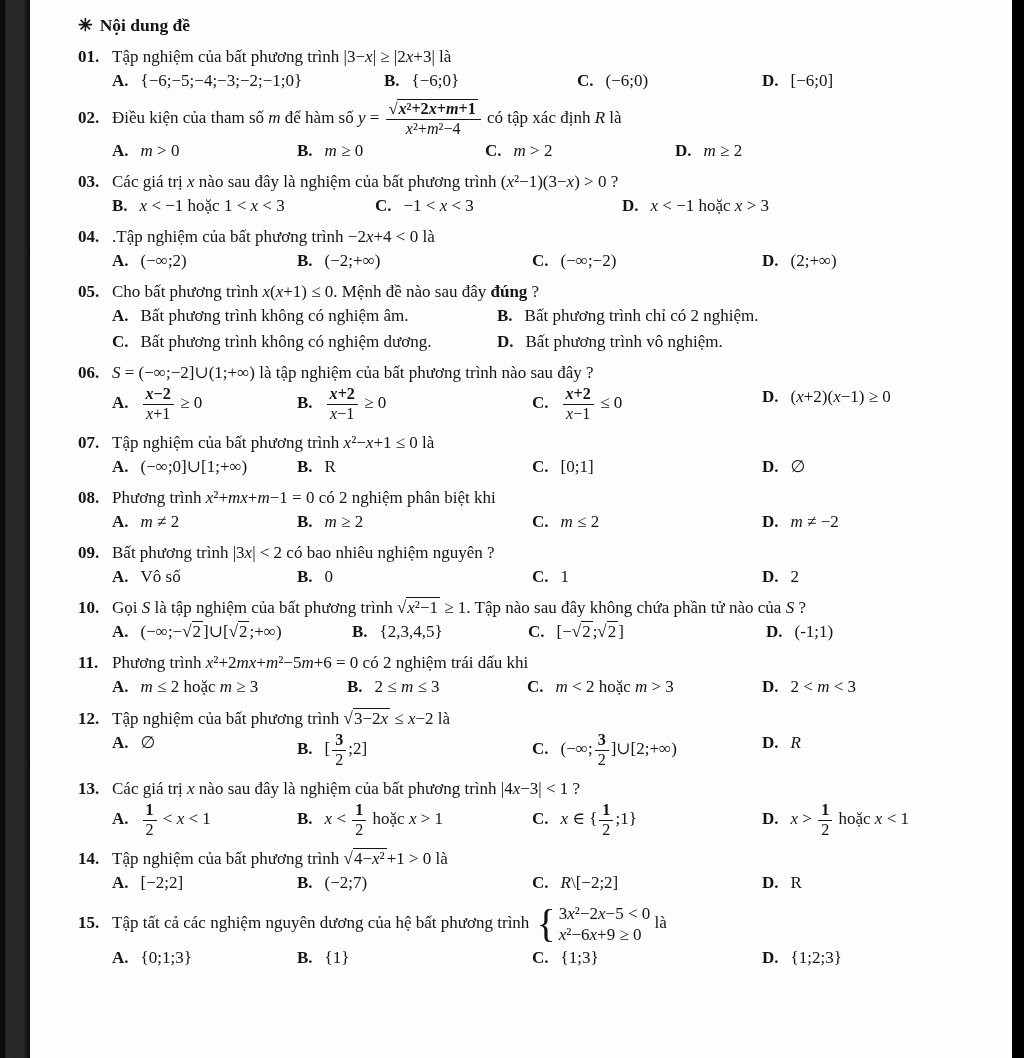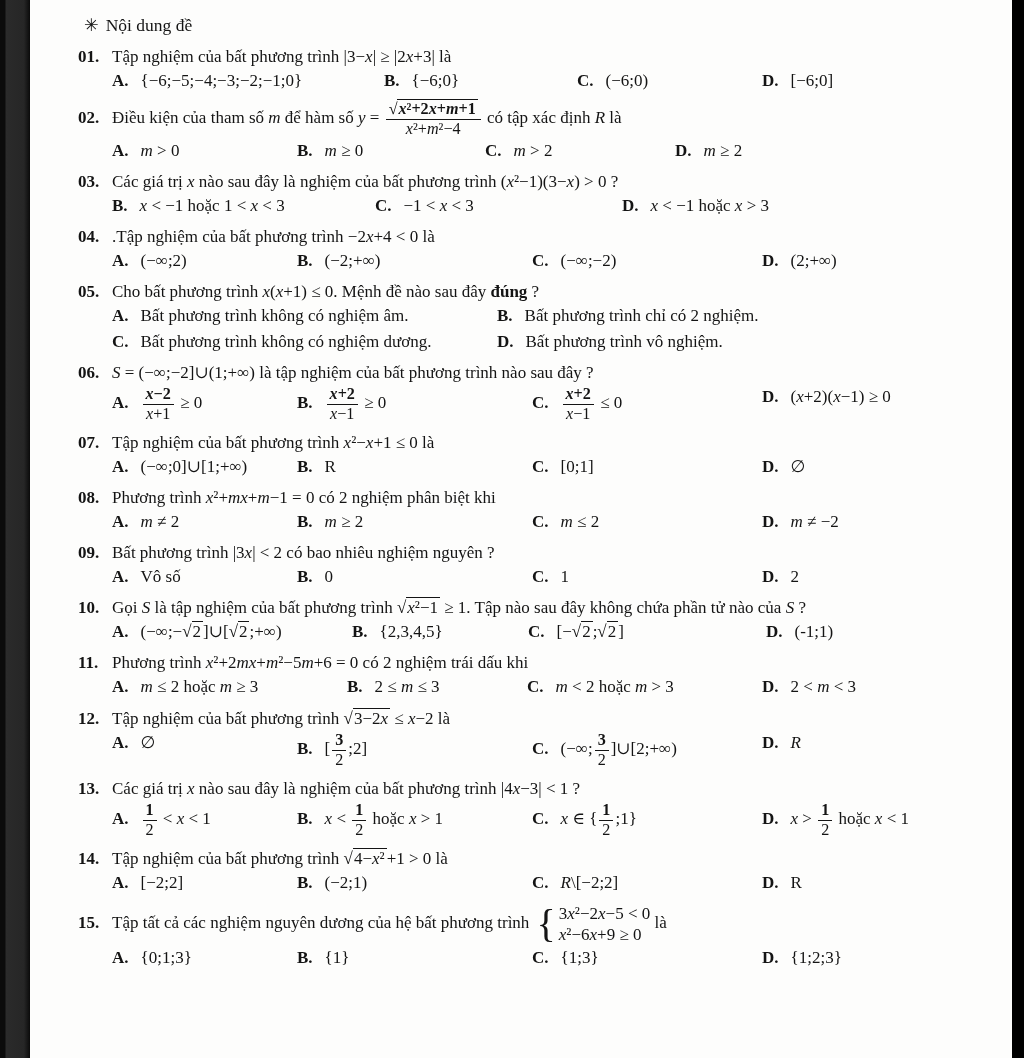--- a/index.html
+++ b/index.html
@@ -14,21 +14,21 @@
     background:linear-gradient(90deg,#0b0b0b 0px,#0b0b0b 5px,#2b2b2b 6px,#262626 24px,#0a0a0a 30px);
   }
   .band-right {
     position:absolute; right:0; top:0; width:12px; height:100%; background:#000;
   }
   .page {
     position:absolute; left:30px; right:12px; top:0; bottom:0;
     background:#fdfdfc; box-sizing:border-box;
     padding:14px 14px 0 48px;
   }
-  .title { font-weight:normal; font-size:17.5px; margin-bottom:9px;margin-left:6px; }
+  .title { font-weight:bold; font-size:17.5px; margin-bottom:9px; }
   .ticon { margin-right:7px; }
   .question { margin-bottom:9px; }
   .stem { margin-bottom:2px; }
   .qnum { display:inline-block; min-width:34px; font-weight:bold; }
   .opts { margin-left:34px; margin-top:2px; }
   .opt  { white-space:nowrap; }
   .ol   { font-weight:bold; margin-right:12px; }
 
   
   .L-d   { display:grid; grid-template-columns:185px 235px 230px 1fr; }
@@ -205,21 +205,21 @@
             <div class="opt"><b class="ol">D.</b><span class="ot"><i>x</i> &gt; <span class="fr">
                   <span class="nu">1</span>
                   <span class="de">2</span>
                 </span> hoặc <i>x</i> &lt; 1</span></div>
           </div>
         </div>
         <div class="question">
           <div class="stem"><span class="qnum">14.</span><span class="qtext">Tập nghiệm của bất phương trình <span class="sq">√<span class="v">4−<i>x</i>²</span></span>+1 &gt; 0 là</span></div>
           <div class="opts L-d">
             <div class="opt"><b class="ol">A.</b><span class="ot">[−2;2]</span></div>
-            <div class="opt"><b class="ol">B.</b><span class="ot">(−2;1)</span></div>
+            <div class="opt"><b class="ol">B.</b><span class="ot">(−2;7)</span></div>
             <div class="opt"><b class="ol">C.</b><span class="ot"><i>R</i>\[−2;2]</span></div>
             <div class="opt"><b class="ol">D.</b><span class="ot">R</span></div>
           </div>
         </div>
         <div class="question">
           <div class="stem"><span class="qnum">15.</span><span class="qtext">Tập tất cả các nghiệm nguyên dương của hệ bất phương trình <span class="cases">
                 <span class="cbr">{</span>
                 <span class="crow">
                   <span>3<i>x</i>²−2<i>x</i>−5 &lt; 0</span>
                   <span><i>x</i>²−6<i>x</i>+9 ≥ 0</span>

